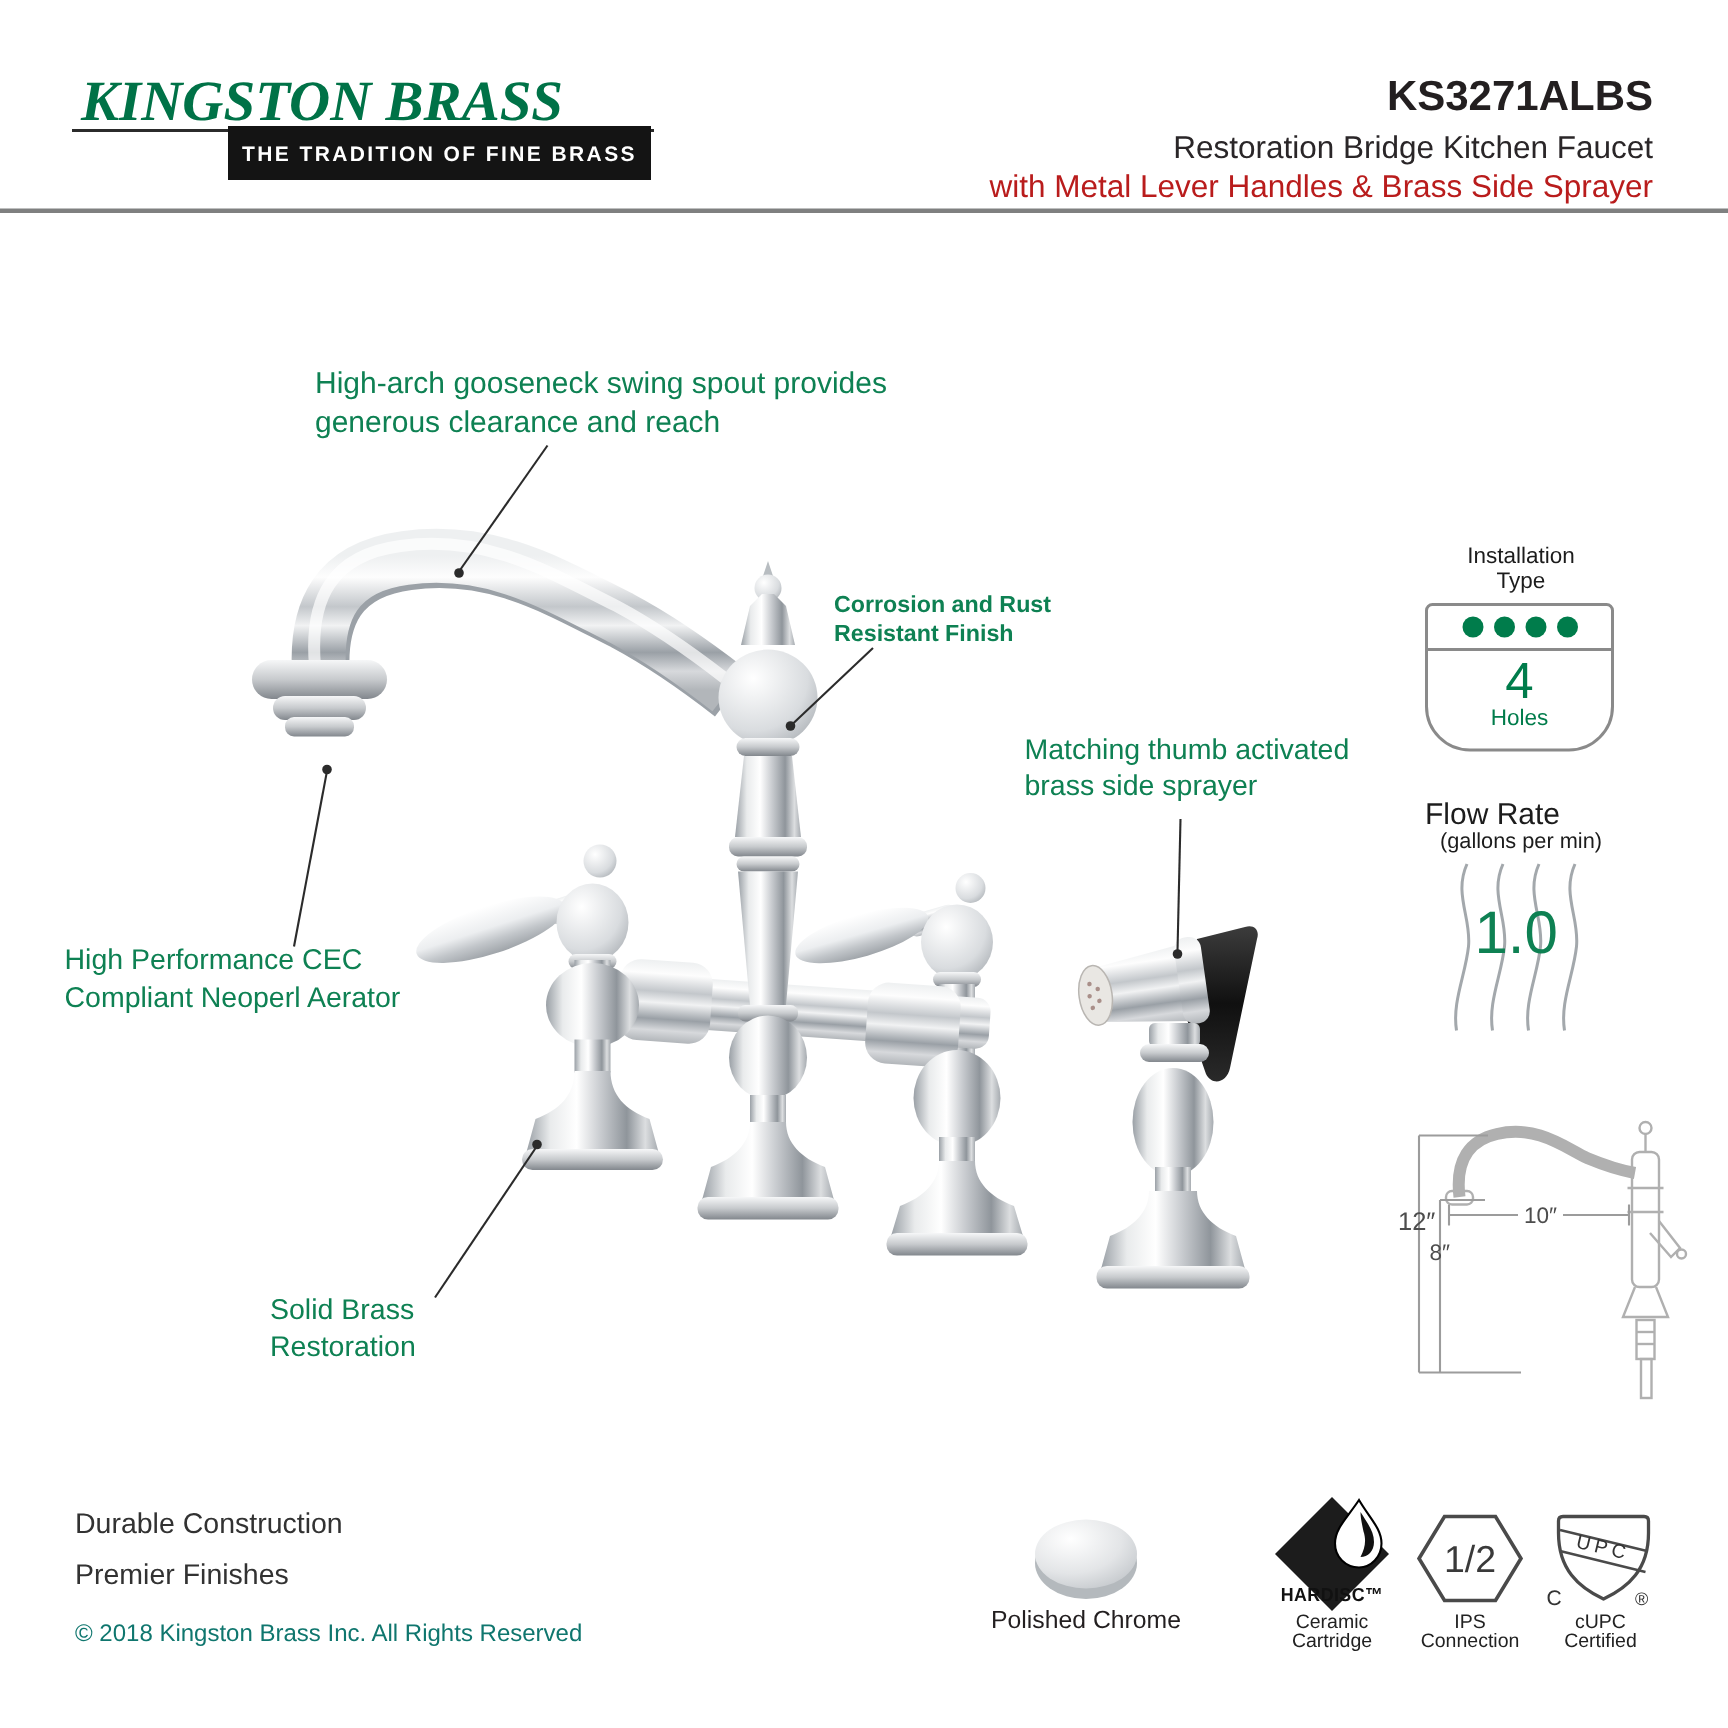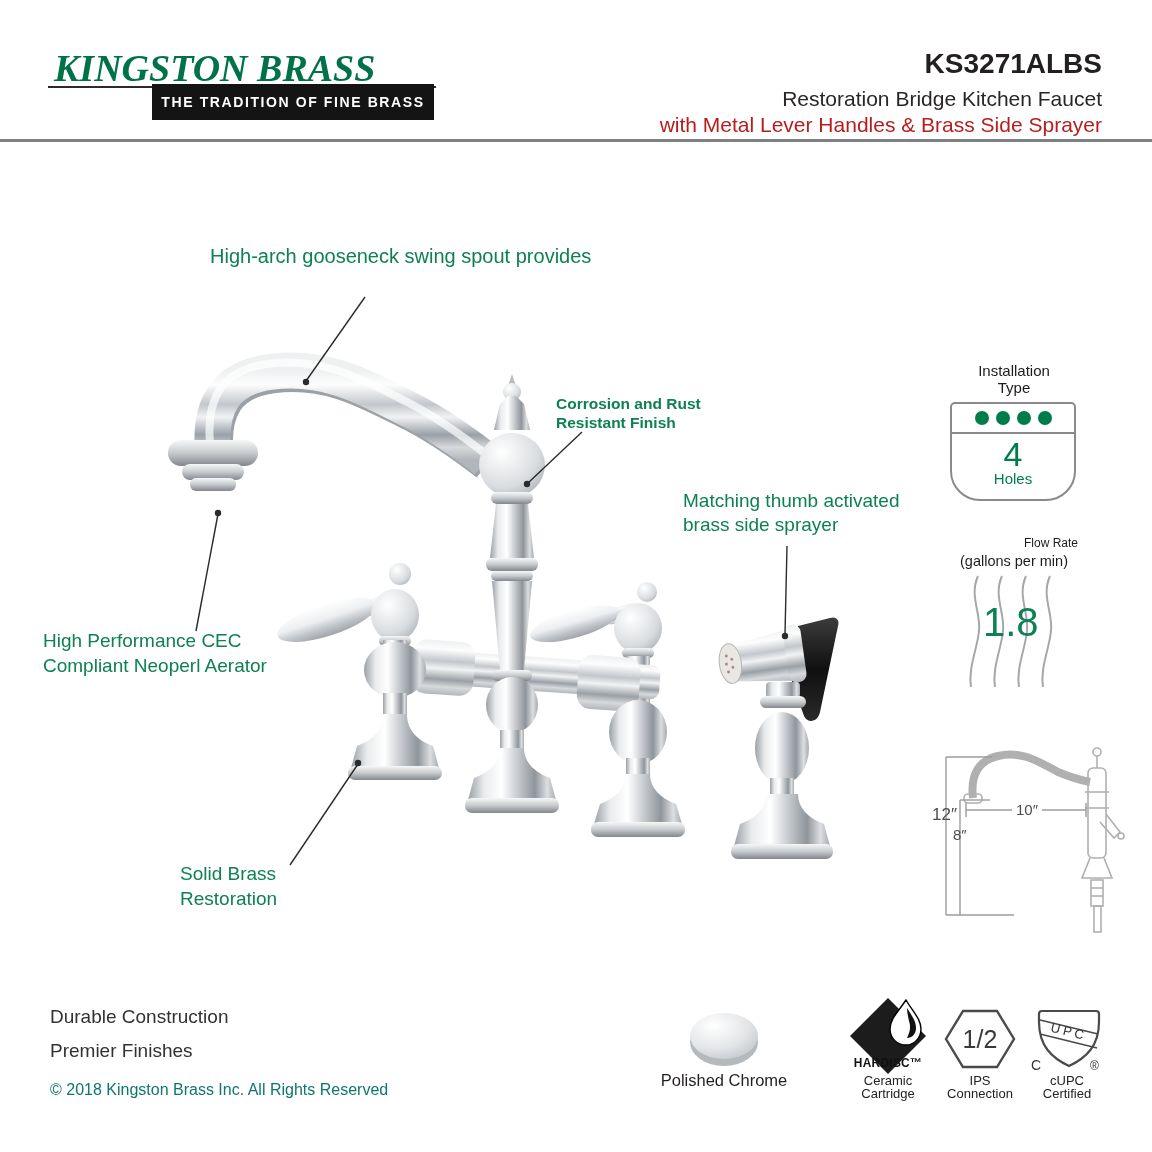--- a/index.html
+++ b/index.html
@@ -26,21 +26,21 @@
   .ann-aerator{left:43px;top:628px;font-size:19px;line-height:25px;}
   .ann-solid{left:180px;top:861px;font-size:19px;line-height:25px;}
   
   .install-title{left:950px;top:362px;width:128px;text-align:center;font-size:15px;line-height:17px;color:#1c1c1c;z-index:3;}
   .sink-icon{left:950px;top:402px;width:126px;height:99px;border:2px solid #8a8a8a;
     border-radius:5px 5px 30px 30px;background:#ffffff;box-sizing:border-box;z-index:2;}
   .sink-top{height:28px;border-bottom:2px solid #8a8a8a;display:flex;align-items:center;justify-content:center;gap:7px;}
   .sink-dot{width:14px;height:14px;border-radius:50%;background:#007c4b;}
   .sink-num{text-align:center;font-size:34px;line-height:36px;color:#007c4b;margin-top:2px;}
   .sink-unit{text-align:center;font-size:15px;color:#007c4b;margin-top:-2px;}
-  .flow-title{left:950px;top:534px;width:128px;text-align:right;font-size:12px;line-height:19px;color:#1c1c1c;z-index:3;}
+  .flow-title{left:950px;top:534px;width:128px;text-align:left;font-size:20px;line-height:19px;color:#1c1c1c;z-index:3;}
   .flow-sub{left:940px;top:553px;width:148px;text-align:center;font-size:14.5px;color:#1c1c1c;z-index:3;}
   .flow-value{left:983px;top:600px;font-size:40px;color:#0e8153;z-index:3;}
   
   .feature1{left:50px;top:1006px;font-size:19px;color:#323232;z-index:3;}
   .feature2{left:50px;top:1040px;font-size:19px;color:#323232;z-index:3;}
   .copyright{left:50px;top:1081px;font-size:16px;color:#0f766e;z-index:3;}
   .finish-label{left:654px;top:1071px;width:140px;text-align:center;font-size:16.5px;color:#231f20;z-index:3;}
   .hardisc-brand{left:850px;top:1056px;width:76px;text-align:center;font-size:12.5px;font-weight:800;
     letter-spacing:0.3px;color:#111;transform:scaleX(.95);z-index:3;white-space:nowrap;}
   .badge-cap{width:90px;text-align:center;font-size:13px;line-height:13px;color:#222;z-index:3;}
@@ -284,20 +284,21 @@
   <div class="abs logo-banner">
     <span>THE TRADITION OF FINE BRASS</span>
   </div>
   <div class="abs model">KS3271ALBS</div>
   <div class="abs subtitle1">Restoration Bridge Kitchen Faucet</div>
   <div class="abs subtitle2">with Metal Lever Handles &amp; Brass Side Sprayer</div>
   <div class="abs divider"></div>
 
   <div class="abs ann ann-spout">
     <div>High-arch gooseneck swing spout provides</div>
+    <div>generous clearance and reach</div>
   </div>
   <div class="abs ann ann-corrosion">
     <div>Corrosion and Rust</div>
     <div>Resistant Finish</div>
   </div>
   <div class="abs ann ann-sprayer">
     <div>Matching thumb activated</div>
     <div>brass side sprayer</div>
   </div>
   <div class="abs ann ann-aerator">
@@ -319,21 +320,21 @@
       <div class="sink-dot"></div>
       <div class="sink-dot"></div>
       <div class="sink-dot"></div>
     </div>
     <div class="sink-num">4</div>
     <div class="sink-unit">Holes</div>
   </div>
 
   <div class="abs flow-title">Flow Rate</div>
   <div class="abs flow-sub">(gallons per min)</div>
-  <div class="abs flow-value">1.8</div>
+  <div class="abs flow-value">1.0</div>
 
   <div class="abs feature1">Durable Construction</div>
   <div class="abs feature2">Premier Finishes</div>
   <div class="abs copyright">© 2018 Kingston Brass Inc. All Rights Reserved</div>
 
   <div class="abs finish-label">Polished Chrome</div>
   <div class="abs hardisc-brand">HARDISC™</div>
   <div class="abs badge-cap cartridge-cap">
     <div>Ceramic</div>
     <div>Cartridge</div>

